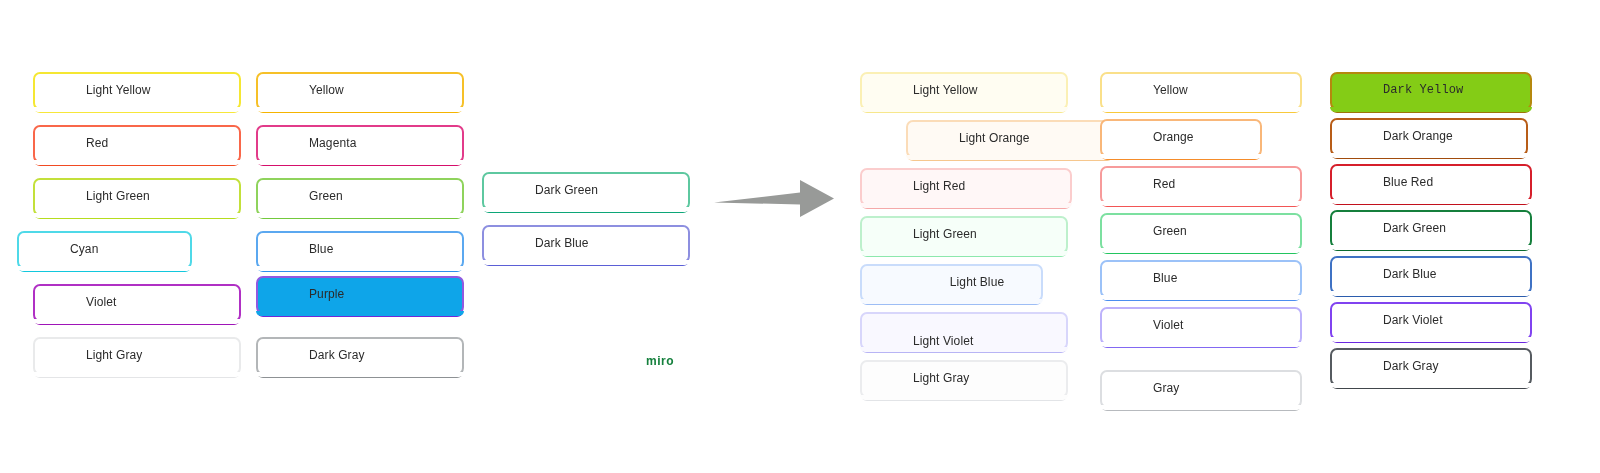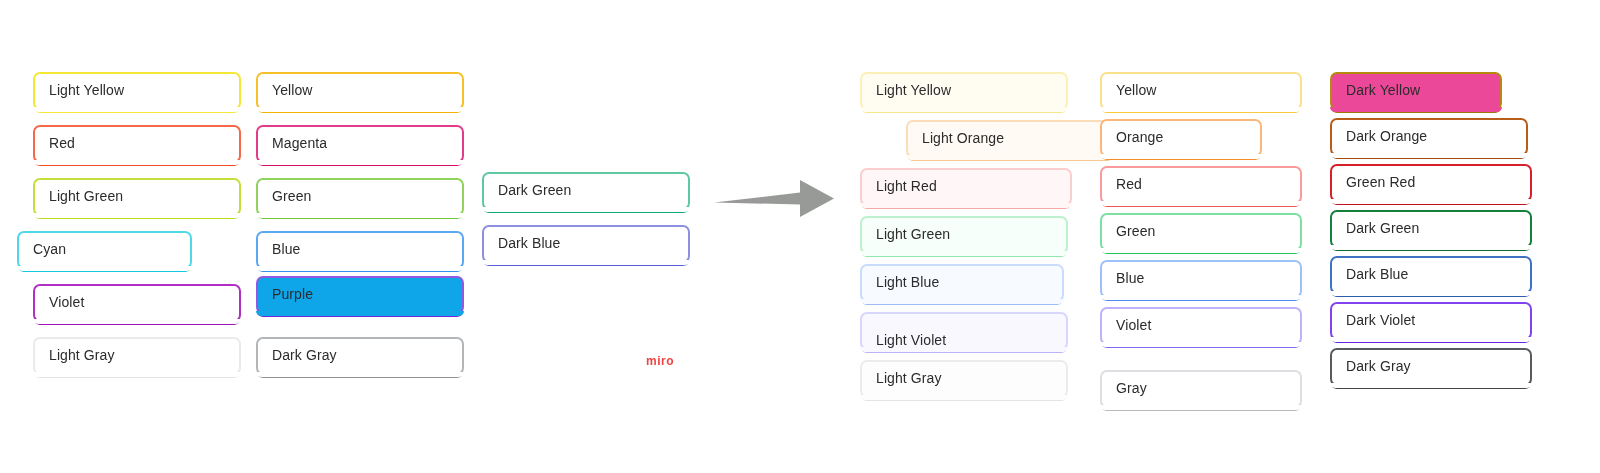--- a/index.html
+++ b/index.html
@@ -26,25 +26,26 @@
     position: absolute;
     box-sizing: border-box;
     background: #ffffff;
     border-radius: 7px;
     border: 2px solid #cfcfcf;
     display: flex;
     align-items: center;
     padding-left: 14px;
   }
   .card .label {
-    font-size: 14px;
+    font-size: 12px;
     line-height: 1.1;
     color: #2b2b2b;
     letter-spacing: 0.1px;
     white-space: nowrap;
+    margin-left: 37px;
   }
 
   
   .g-left .card {
     width: 208px;
     height: 38px;
     border-width: 2px;
   }
 
   
@@ -76,21 +77,21 @@
   }
 
   
   .watermark {
     position: absolute;
     left: 646px;
     top: 354px;
     font-size: 12px;
     font-weight: 700;
     letter-spacing: 0.5px;
-    color: #ef4444;
+    color: #15803d;
     user-select: none;
   }
 </style>
 </head>
 <body style="background: rgb(255, 255, 255);">
 
 <div class="board">
 
   <div class="g-left" id="group-old">
       <div class="card " style="left: 33px; top: 72px; border-color: rgb(245, 231, 51); background: rgb(255, 255, 255); box-shadow: rgb(247, 231, 58) 0px 4px 0px -1px; z-index: 2; width: 208px;">
@@ -151,21 +152,21 @@
       </div>
       <div class="card col-light-card" style="left: 906px; top: 120px; border-color: rgb(251, 220, 184); background: rgb(255, 250, 244); box-shadow: rgb(246, 199, 142) 0px 4px 0px -1px; z-index: 2; width: 208px;">
         <span class="label">Light Orange</span>
       </div>
       <div class="card col-light-card" style="left: 860px; top: 168px; border-color: rgb(251, 205, 205); background: rgb(255, 247, 247); box-shadow: rgb(245, 169, 169) 0px 4px 0px -1px; z-index: 2; width: 212px;">
         <span class="label">Light Red</span>
       </div>
       <div class="card col-light-card" style="left: 860px; top: 216px; border-color: rgb(189, 240, 204); background: rgb(246, 255, 249); box-shadow: rgb(140, 232, 173) 0px 4px 0px -1px; z-index: 2; width: 208px;">
         <span class="label">Light Green</span>
       </div>
-      <div class="card col-light-card" style="left: 860px; top: 264px; border-color: rgb(201, 220, 251); background: rgb(247, 250, 255); box-shadow: rgb(157, 189, 245) 0px 4px 0px -1px; z-index: 2; width: 204px;">
+      <div class="card col-light-card" style="left: 860px; top: 264px; border-color: rgb(201, 220, 251); background: rgb(247, 250, 255); box-shadow: rgb(157, 189, 245) 0px 4px 0px -1px; z-index: 2; width: 183px; justify-content: center;">
         <span class="label">Light Blue</span>
       </div>
       <div class="card col-light-card" style="left: 860px; top: 312px; border-color: rgb(216, 214, 251); background: rgb(249, 248, 255); box-shadow: rgb(184, 180, 245) 0px 4px 0px -1px; z-index: 2; width: 208px; align-items: flex-end;">
         <span class="label">Light Violet</span>
       </div>
       <div class="card col-light-card" style="left: 860px; top: 360px; border-color: rgb(235, 236, 238); background: rgb(253, 253, 253); box-shadow: rgb(226, 228, 231) 0px 4px 0px -1px; z-index: 2; width: 208px;">
         <span class="label">Light Gray</span>
       </div>
       <div class="card col-mid-card" style="left: 1100px; top: 72px; border-color: rgb(250, 224, 138); background: rgb(255, 255, 255); box-shadow: rgb(248, 201, 59) 0px 4px 0px -1px; z-index: 2; width: 202px;">
         <span class="label">Yellow</span>
@@ -181,28 +182,28 @@
       </div>
       <div class="card col-mid-card" style="left: 1100px; top: 260px; border-color: rgb(156, 194, 248); background: rgb(255, 255, 255); box-shadow: rgb(75, 142, 240) 0px 4px 0px -1px; z-index: 2; width: 202px;">
         <span class="label">Blue</span>
       </div>
       <div class="card col-mid-card" style="left: 1100px; top: 307px; border-color: rgb(189, 178, 251); background: rgb(255, 255, 255); box-shadow: rgb(130, 104, 242) 0px 4px 0px -1px; z-index: 2; width: 202px;">
         <span class="label">Violet</span>
       </div>
       <div class="card col-mid-card" style="left: 1100px; top: 370px; border-color: rgb(220, 222, 225); background: rgb(255, 255, 255); box-shadow: rgb(183, 186, 190) 0px 4px 0px -1px; z-index: 2; width: 202px;">
         <span class="label">Gray</span>
       </div>
-      <div class="card col-dark-card" style="left: 1330px; top: 72px; border-color: rgb(181, 136, 14); background: #ec4899; box-shadow: rgb(156, 116, 8) 0px 4px 0px -1px; z-index: 2; width: 172px;">
+      <div class="card col-dark-card" style="left: 1330px; top: 72px; border-color: rgb(181, 136, 14); background: #84cc16; box-shadow: rgb(156, 116, 8) 0px 4px 0px -1px; z-index: 2; width: 202px; font-family: Liberation Mono, monospace;">
         <span class="label">Dark Yellow</span>
       </div>
       <div class="card col-dark-card" style="left: 1330px; top: 118px; border-color: rgb(184, 93, 24); background: rgb(255, 255, 255); box-shadow: rgb(161, 76, 12) 0px 4px 0px -1px; z-index: 2; width: 198px;">
         <span class="label">Dark Orange</span>
       </div>
       <div class="card col-dark-card" style="left: 1330px; top: 164px; border-color: rgb(214, 31, 43); background: rgb(255, 255, 255); box-shadow: rgb(194, 16, 28) 0px 4px 0px -1px; z-index: 2; width: 202px;">
-        <span class="label">Green Red</span>
+        <span class="label">Blue Red</span>
       </div>
       <div class="card col-dark-card" style="left: 1330px; top: 210px; border-color: rgb(21, 127, 60); background: rgb(255, 255, 255); box-shadow: rgb(11, 107, 47) 0px 4px 0px -1px; z-index: 2; width: 202px;">
         <span class="label">Dark Green</span>
       </div>
       <div class="card col-dark-card" style="left: 1330px; top: 256px; border-color: rgb(63, 114, 196); background: rgb(255, 255, 255); box-shadow: rgb(43, 92, 173) 0px 4px 0px -1px; z-index: 2; width: 202px;">
         <span class="label">Dark Blue</span>
       </div>
       <div class="card col-dark-card" style="left: 1330px; top: 302px; border-color: rgb(129, 67, 240); background: rgb(255, 255, 255); box-shadow: rgb(106, 39, 224) 0px 4px 0px -1px; z-index: 2; width: 202px;">
         <span class="label">Dark Violet</span>
       </div>

